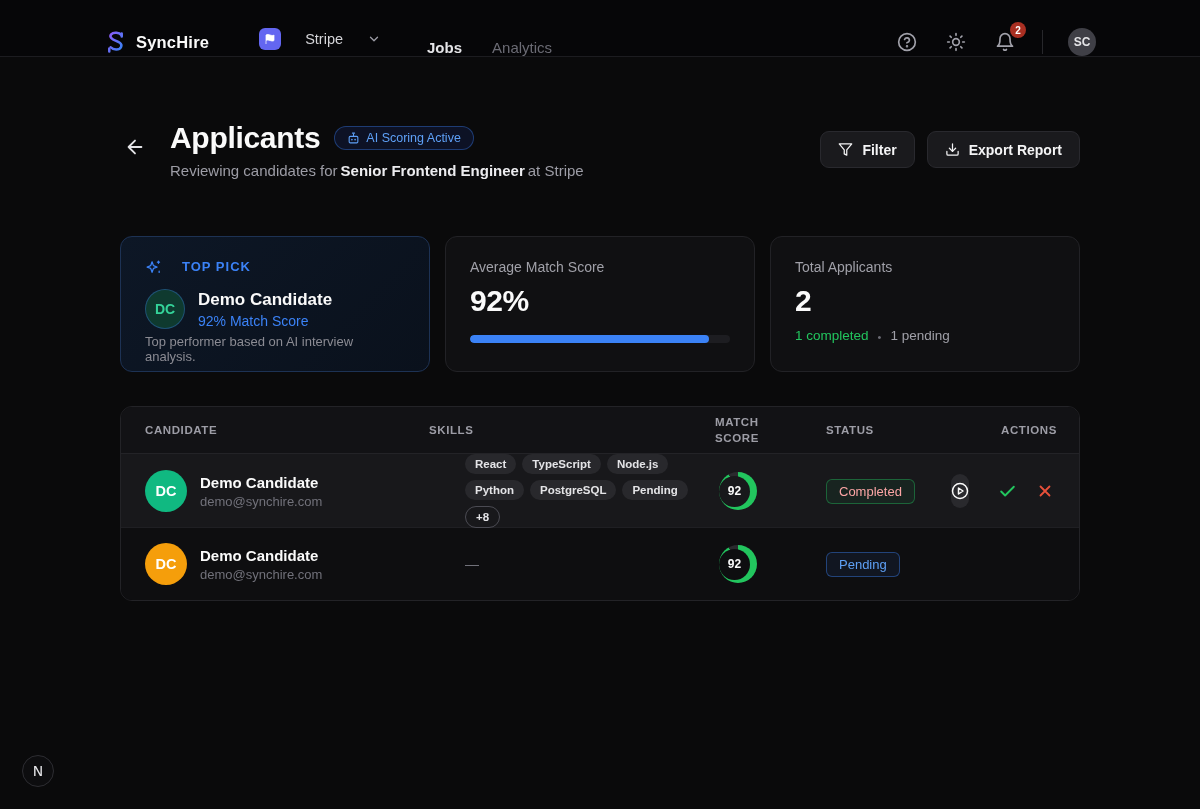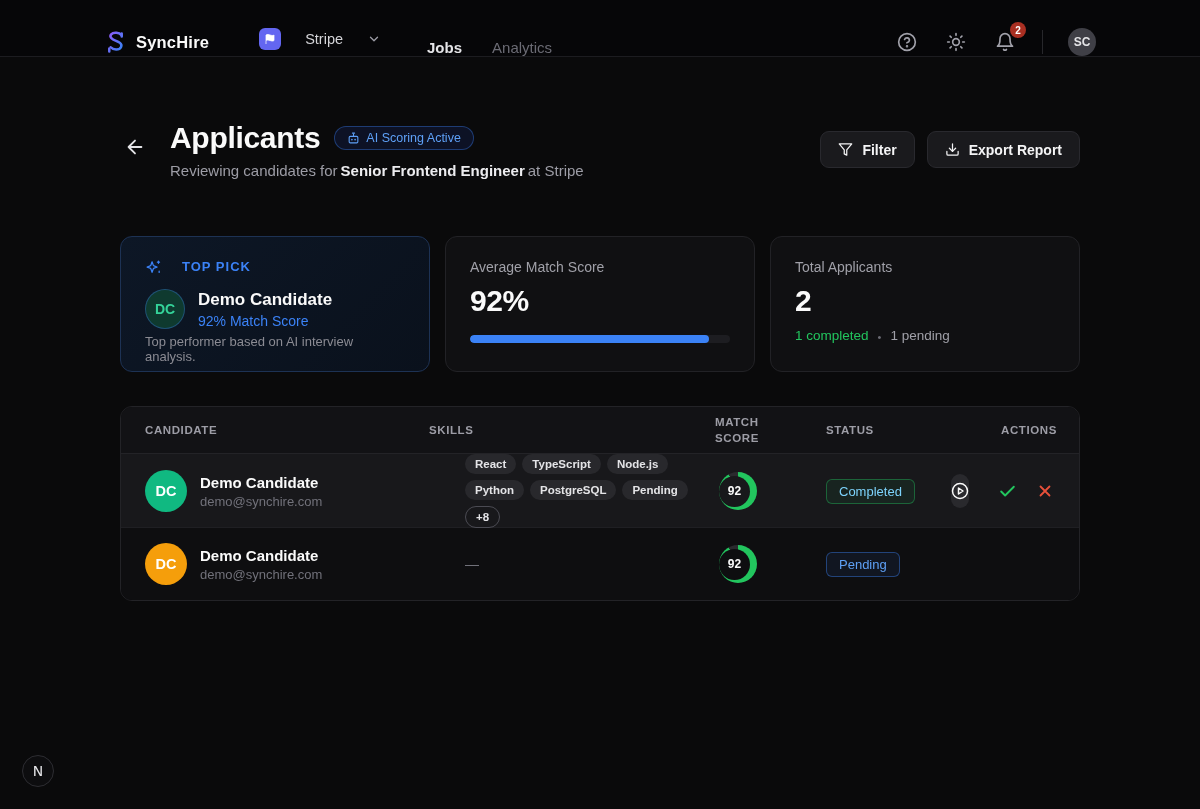--- a/index.html
+++ b/index.html
@@ -76,21 +76,21 @@
   .pill { background: #28282c; color: #e4e4e7; font-size: 11.5px; font-weight: 600; padding: 4px 10px; border-radius: 999px; }
   .pill-more { background: transparent; border: 1px solid #4b4b53; }
   .skills-empty { color: #71717a; font-size: 14px; }
   .score-cell { display: flex; padding-left: 18px; }
   .score-ring { width: 38px; height: 38px; border-radius: 50%; background: conic-gradient(#22c55e calc(var(--p) * 1%), #2a2a2e 0); display: flex; align-items: center; }
   .score-inner { width: 31px; height: 31px; border-radius: 50%; display: flex; align-items: center; justify-content: center; font-size: 12px; font-weight: 700; color: #fafafa; }
   .row-1 .score-inner { background: #18181b; }
   .row-2 .score-inner { background: #0e0e10; }
   .status-cell { padding-left: 15px; }
   .status-badge { display: inline-block; font-size: 13px; font-weight: 500; padding: 4px 12px; border-radius: 6px; }
-  .status-completed { color: #7dd3fc; background: rgba(34,197,94,.07); border: 1px solid rgba(34,197,94,.4); }
+  .status-completed { color: #fca5a5; background: rgba(34,197,94,.07); border: 1px solid rgba(34,197,94,.4); }
   .status-pending { color: #5ea0f6; background: rgba(59,130,246,.08); border: 1px solid rgba(59,130,246,.42); }
   .actions-cell { display: flex; align-items: center; justify-content: flex-end; gap: 13px; }
   .play-btn { width: 34px; height: 34px; border-radius: 10px; background: #29292d; border: none; cursor: pointer; display: flex; align-items: center; justify-content: center; }
   .action-divider { width: 1px; height: 20px; background: #313136; }
   .ghost-btn { background: none; border: none; cursor: pointer; display: flex; padding: 3px; }
 
   
   .dev-badge { position: absolute; left: 22px; bottom: 22px; width: 32px; height: 32px; border-radius: 50%; background: #0d0d0f; border: 1px solid #2d2d32; color: #e4e4e7; font-size: 14px; font-weight: 500; display: flex; align-items: center; justify-content: center; cursor: pointer; font-family: "DejaVu Sans", sans-serif; }
 
   svg { display: block; }

